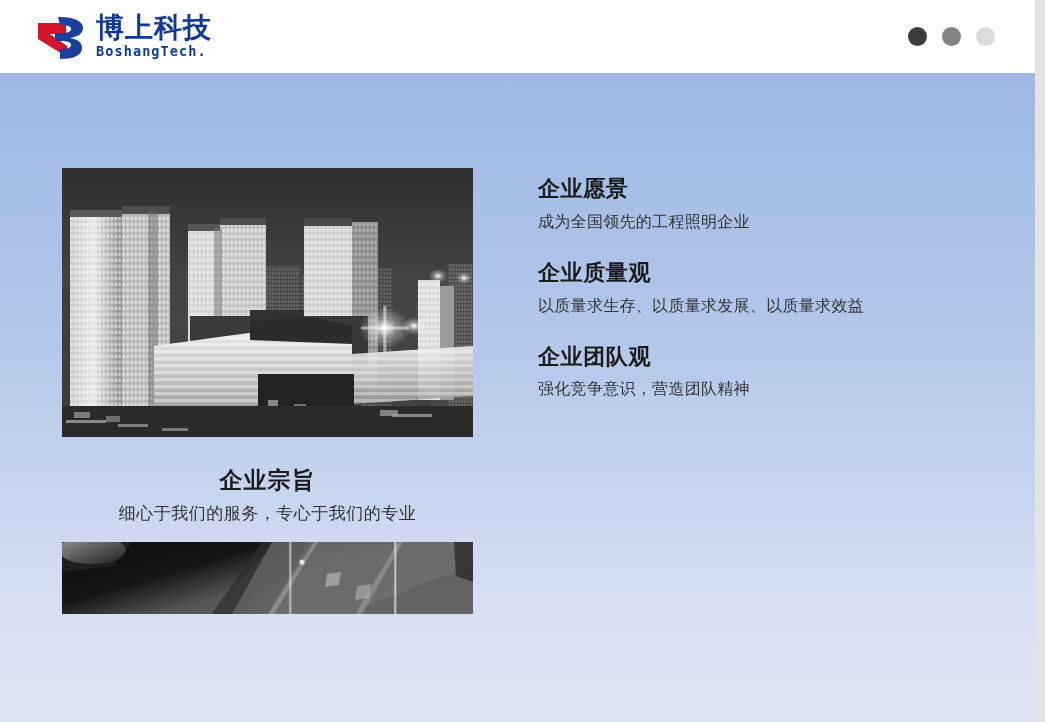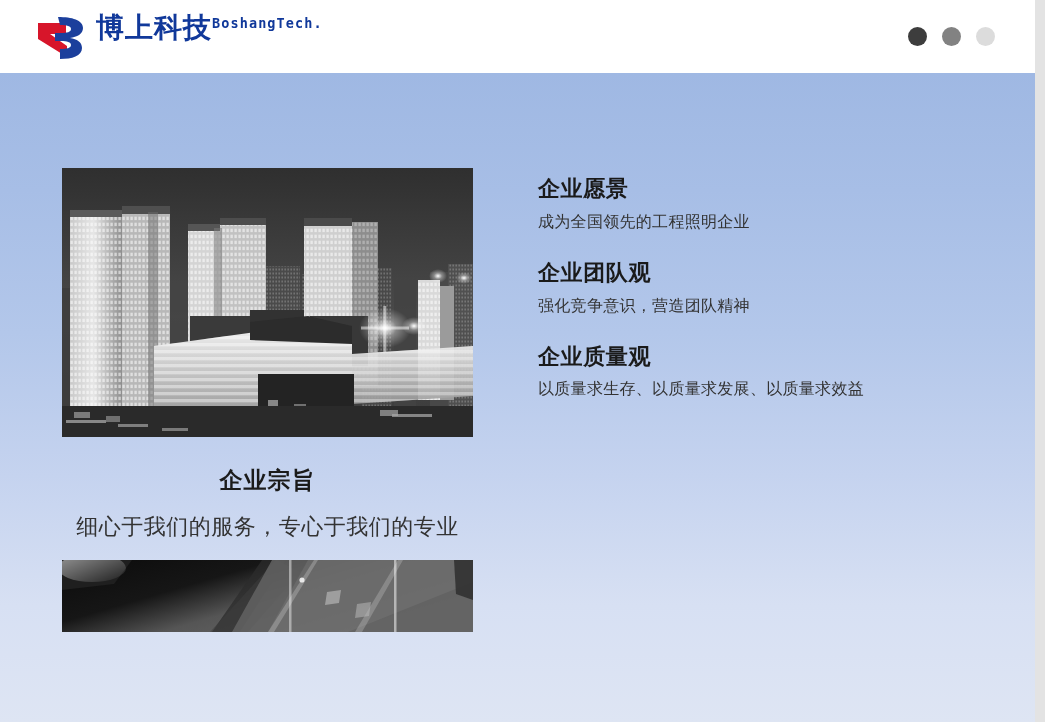--- a/index.html
+++ b/index.html
@@ -42,21 +42,21 @@
     height: 50px;
   }
   .logo-mark {
     width: 54px;
     height: 46px;
     flex: 0 0 auto;
     margin-right: 6px;
   }
   .logo-wordmark {
     display: flex;
-    flex-direction: row;
+    flex-direction: column;
     justify-content: center;
     height: 46px;
   }
   .logo-cn {
     font-family: "DejaVu Sans", "Liberation Sans", sans-serif;
     font-size: 28px;
     font-weight: bold;
     color: #10389a;
     letter-spacing: 1px;
     line-height: 1.02;
@@ -143,25 +143,25 @@
     padding-bottom: 15px;
   }
   .purpose-title {
     font-size: 23px;
     font-weight: bold;
     color: #1b1b1b;
     line-height: 1.5;
     letter-spacing: 1px;
   }
   .purpose-body {
-    font-size: 22px;
+    font-size: 17px;
     color: #333333;
     line-height: 1.7;
     letter-spacing: 0.5px;
-    margin-top: 10px;
+    margin-top: 1px;
   }
 
   
   .col-right {
     position: absolute;
     left: 538px;
     top: 100px;
     width: 420px;
   }
   .value-item { margin-bottom: 22px; }
@@ -383,29 +383,29 @@
       <div class="col-right">
 
         <div class="value-item">
           <div class="value-title">企业愿景</div>
           <div class="value-body">成为全国领先的工程照明企业</div>
         </div>
 
 
 
         <div class="value-item">
+          <div class="value-title">企业质量观</div>
+          <div class="value-body">以质量求生存、以质量求发展、以质量求效益</div>
+        </div>
+
+        <div class="value-item">
           <div class="value-title">企业团队观</div>
           <div class="value-body">强化竞争意识，营造团队精神</div>
         </div>
 
-        <div class="value-item">
-          <div class="value-title">企业质量观</div>
-          <div class="value-body">以质量求生存、以质量求发展、以质量求效益</div>
-        </div>
-
       </div>
 
     </div>
   </div>
 
   <div class="right-edge-strip"></div>
 
 </div>
 
 </body></html>

